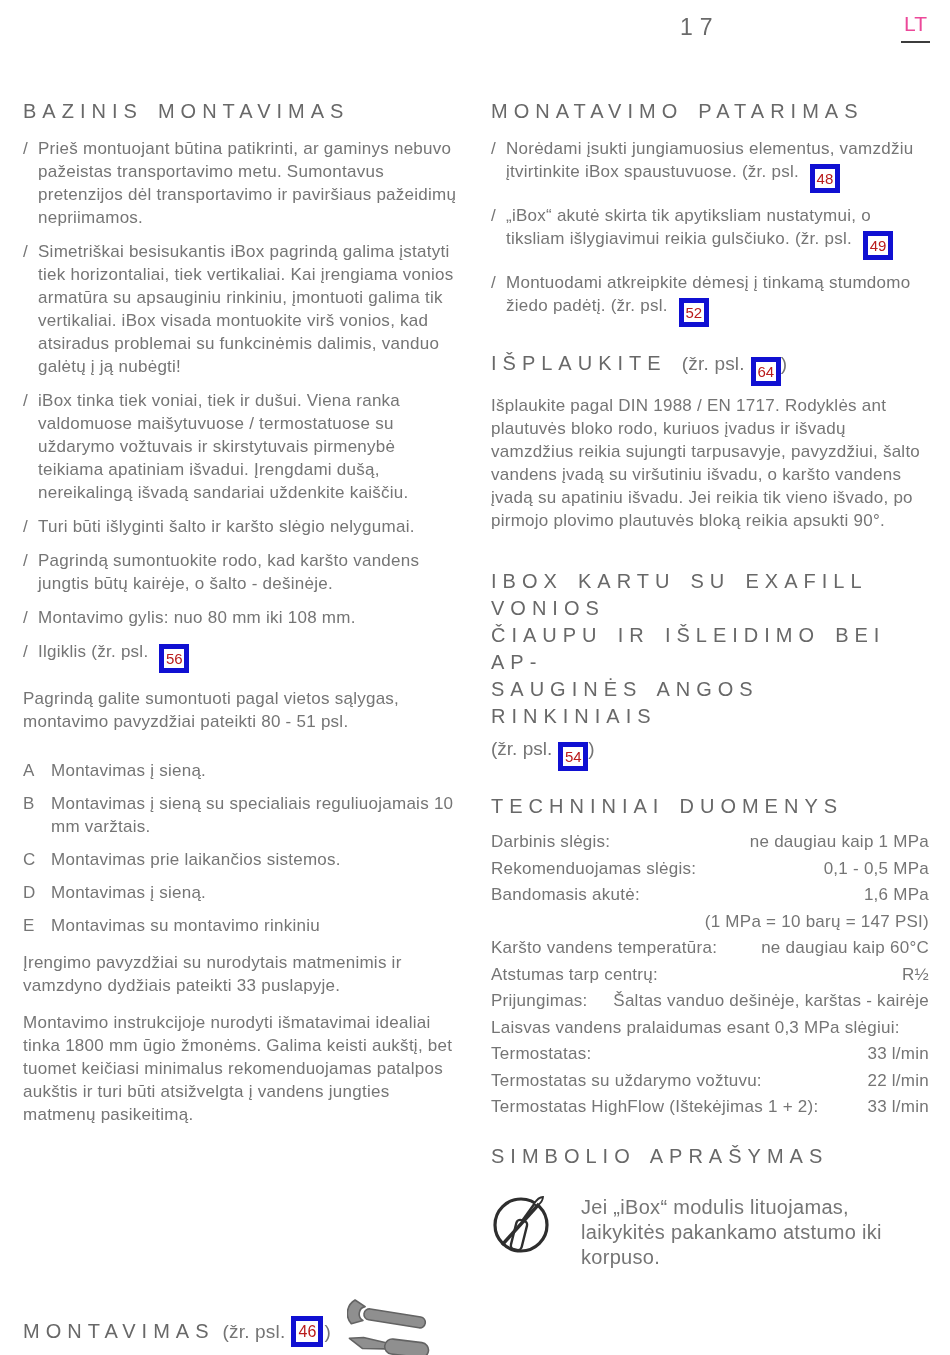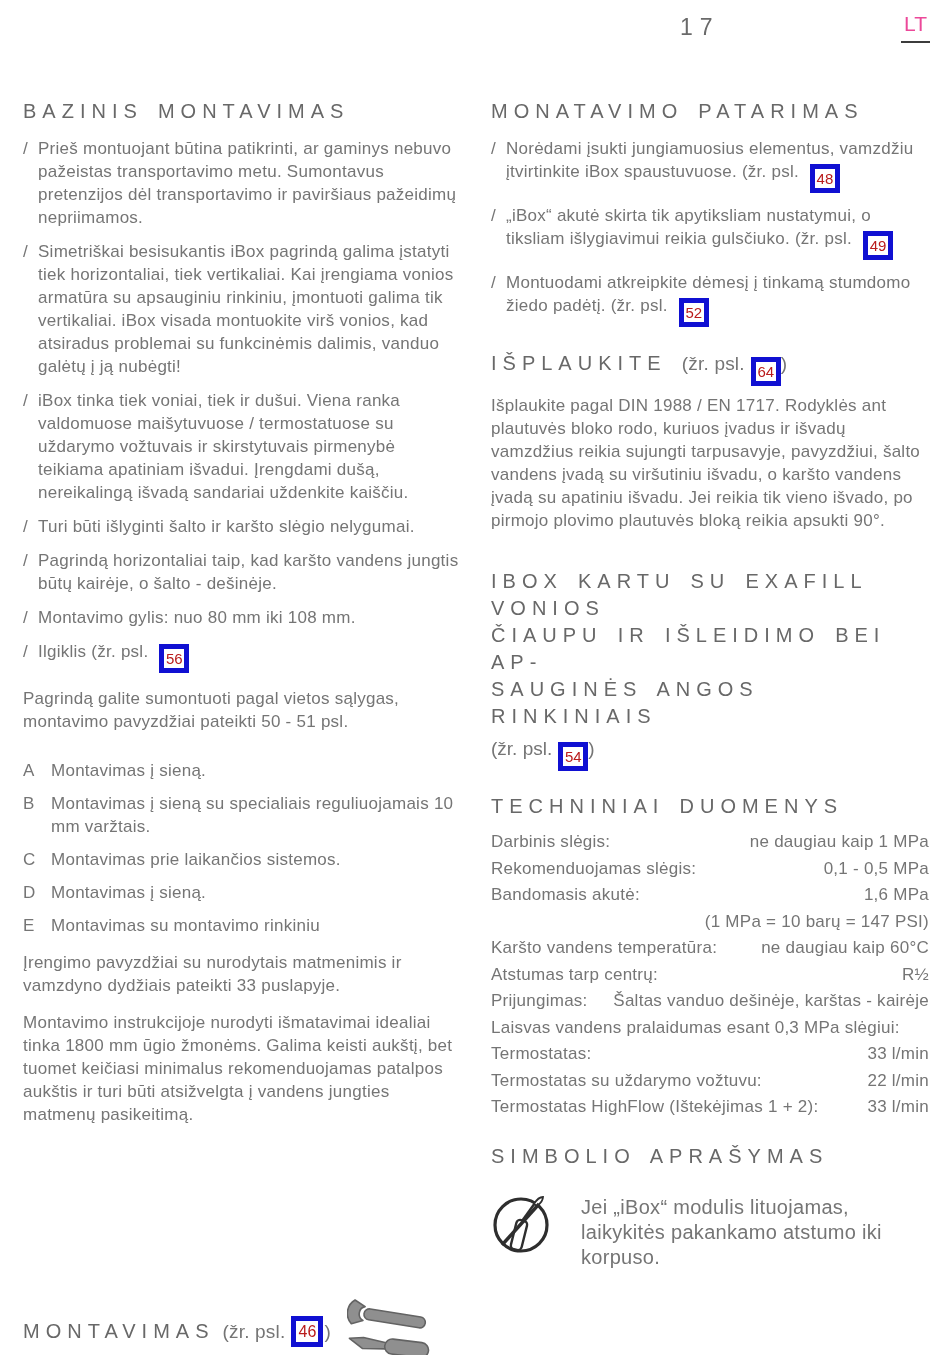--- a/index.html
+++ b/index.html
@@ -91,33 +91,33 @@
       <div class="bullet">
         <span class="slash">/</span>
         <span>iBox tinka tiek voniai, tiek ir dušui. Viena ranka valdomuose maišytuvuose / termostatuose su uždarymo vožtuvais ir skirstytuvais pirmenybė teikiama apatiniam išvadui. Įrengdami dušą, nereikalingą išvadą sandariai uždenkite kaiščiu.</span>
       </div>
       <div class="bullet">
         <span class="slash">/</span>
         <span>Turi būti išlyginti šalto ir karšto slėgio nelygumai.</span>
       </div>
       <div class="bullet">
         <span class="slash">/</span>
-        <span>Pagrindą horizontaliai taip, kad karšto vandens jungtis būtų kairėje, o šalto - dešinėje.</span>
+        <span>Pagrindą sumontuokite rodo, kad karšto vandens jungtis būtų kairėje, o šalto - dešinėje.</span>
       </div>
       <div class="bullet">
         <span class="slash">/</span>
         <span>Montavimo gylis: nuo 80 mm iki 108 mm.</span>
       </div>
       <div class="bullet">
         <span class="slash">/</span>
         <span>Ilgiklis (žr. psl.</span>
         <span class="pagelink">56</span>
       </div>
 
-      <p class="body-p">Pagrindą galite sumontuoti pagal vietos sąlygas, montavimo pavyzdžiai pateikti 50 - 51 psl.</p>
+      <p class="body-p">Pagrindą galite sumontuoti pagal vietos sąlygas, montavimo pavyzdžiai pateikti 80 - 51 psl.</p>
 
       <div class="gap-md"></div>
 
       <div class="variant">
         <span class="vlabel">A</span>
         <span>Montavimas į sieną.</span>
       </div>
       <div class="variant">
         <span class="vlabel">B</span>
         <span>Montavimas į sieną su specialiais reguliuojamais 10 mm varžtais.</span>

